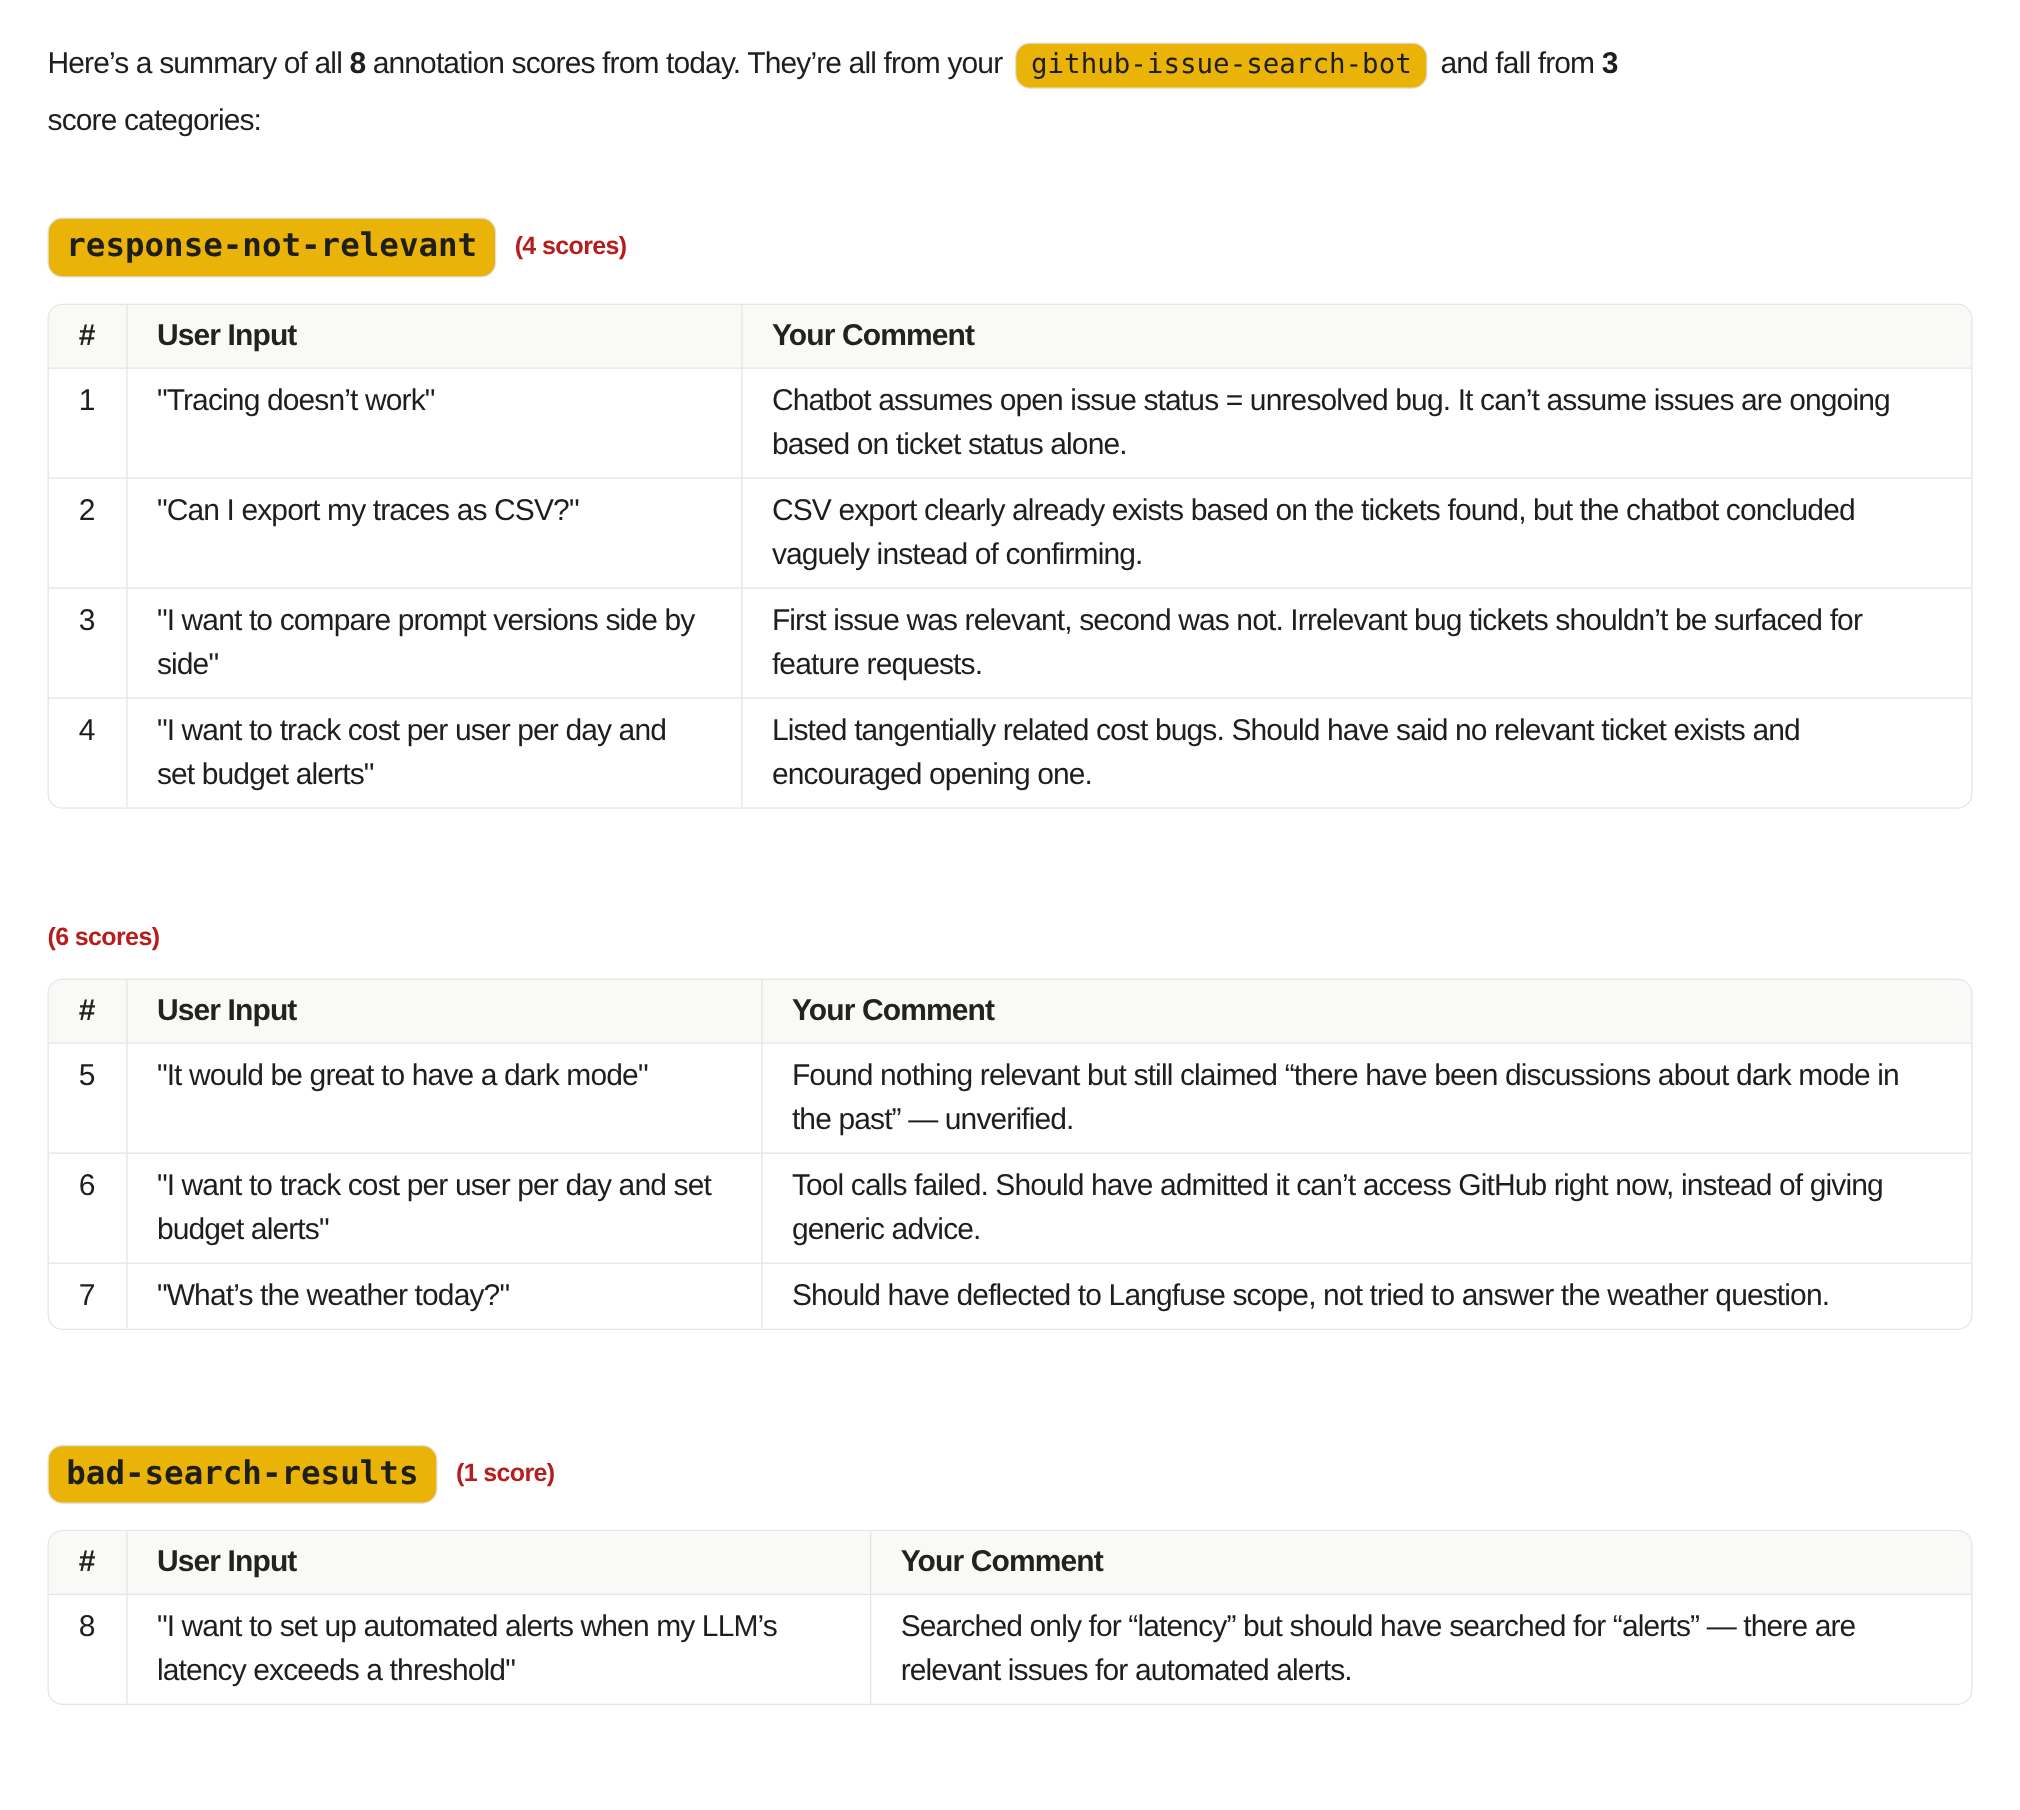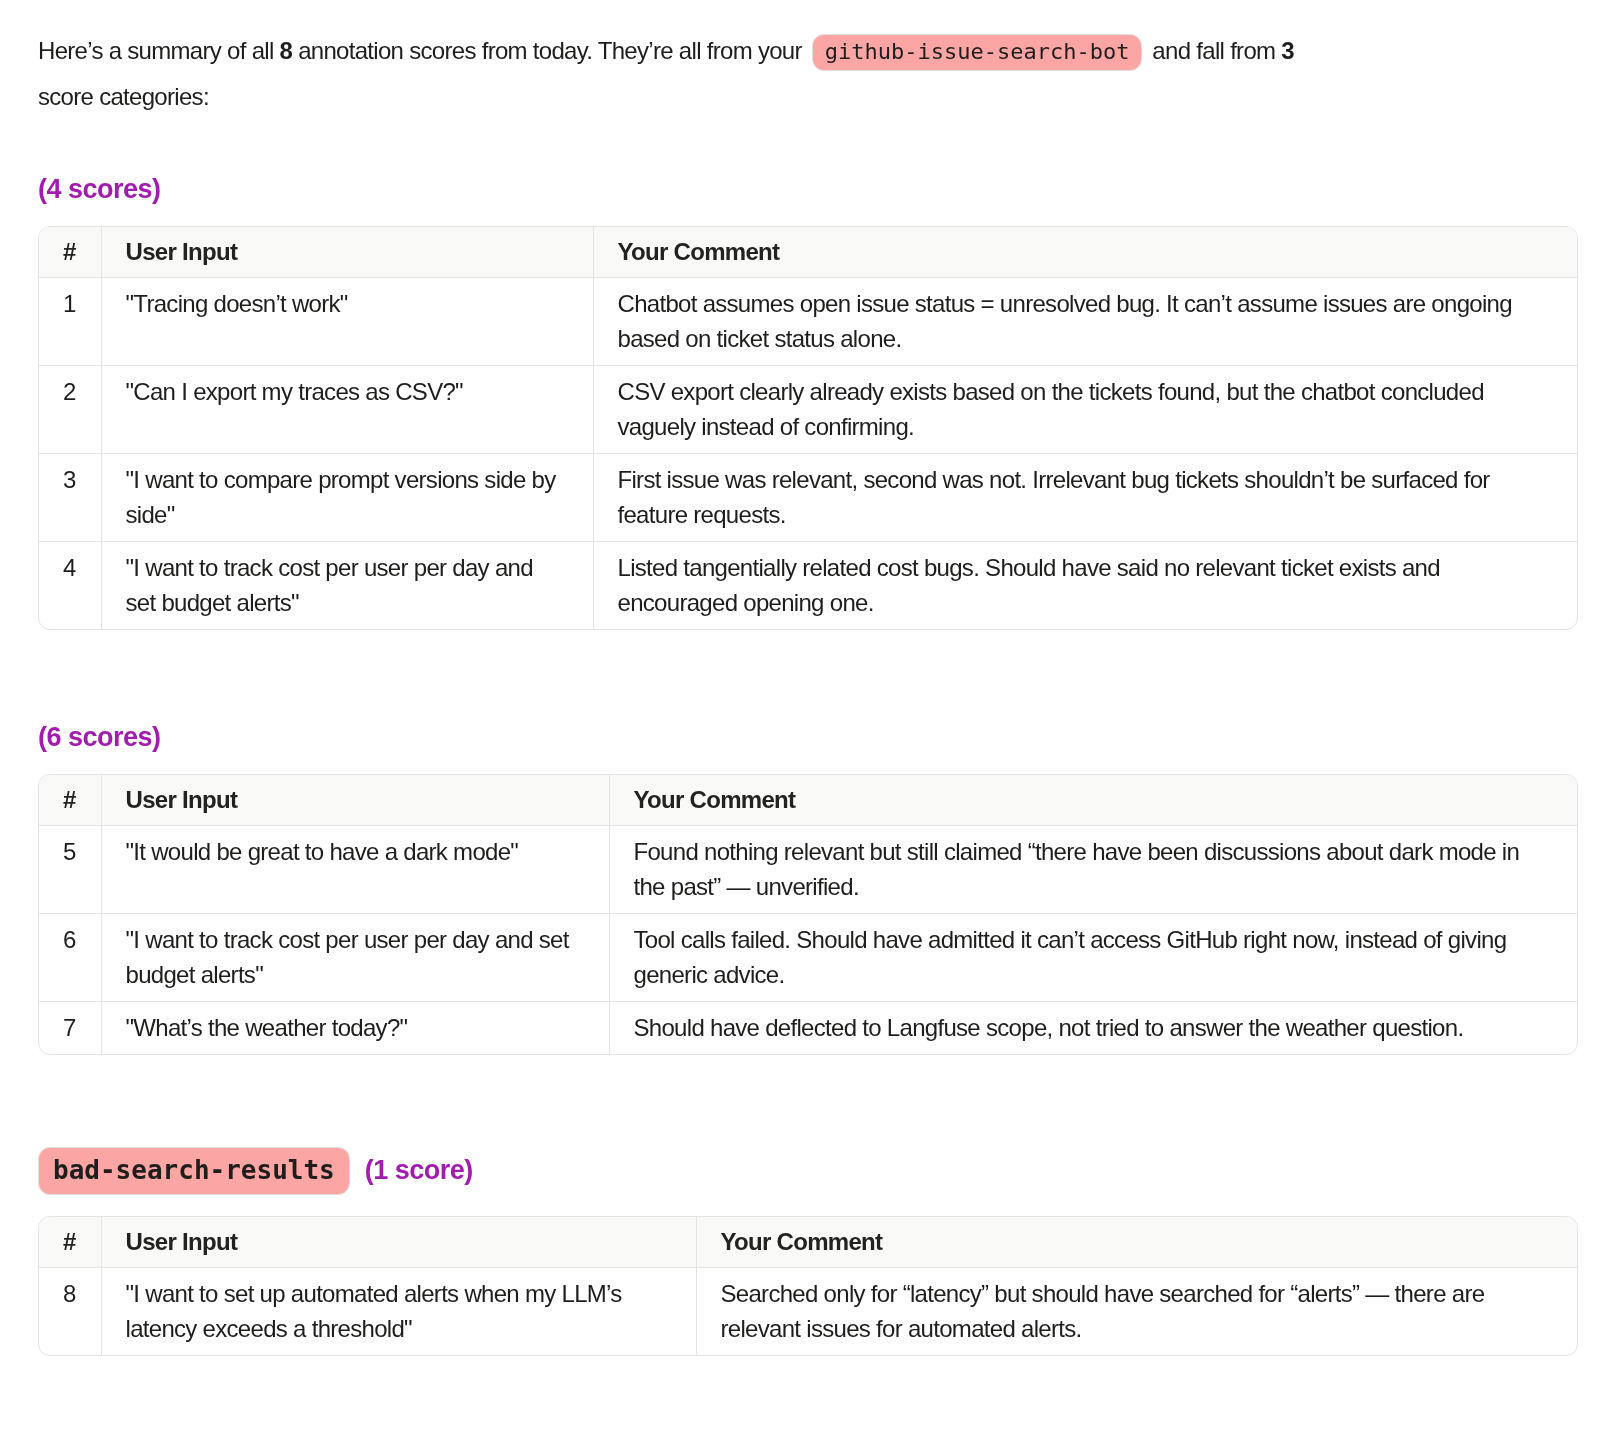--- a/index.html
+++ b/index.html
@@ -21,21 +21,21 @@
     line-height: 46px;
     margin-bottom: 54px;
     color: #1e1e1c;
   }
   .intro strong { font-weight: 700; }
 
   
   .chip {
     font-family: "DejaVu Sans Mono", "Liberation Mono", monospace;
     letter-spacing: 0;
-    background: #fca5a5;
+    background: #eab308;
     border: 1.5px solid #e0e0de;
     border-radius: 12px;
     color: #1e1e1c;
     white-space: nowrap;
     display: inline-block;
   }
   .chip-inline {
     font-size: 22px;
     line-height: 1.1;
     padding: 5px 12px 6px 12px;
@@ -51,24 +51,24 @@
 
   
   .score-section { margin-bottom: 92px; }
   .section-heading {
     display: flex;
     align-items: center;
     gap: 15px;
     margin-bottom: 21px;
   }
   .section-heading .count {
-    font-size: 27px;
+    font-size: 20px;
     font-weight: 700;
     letter-spacing: -0.5px;
-    color: #a21caf;
+    color: #b91c1c;
   }
 
   
   .table-wrap {
     border: 1.5px solid #e4e4e2;
     border-radius: 12px;
     overflow: hidden;
     background: #ffffff;
   }
   table {
@@ -99,20 +99,21 @@
   .t2 col.col-input { width: 508px; }
   .t3 col.col-input { width: 595px; }
 </style>
 </head>
 <body>
 
 <p class="intro"><span>Here’s a summary of all </span><strong>8</strong><span> annotation scores from today. They’re all from your </span><code class="chip chip-inline">github-issue-search-bot</code><span> and fall from </span><strong>3</strong><br><span>score categories:</span></p>
 
 <section class="score-section">
   <h2 class="section-heading">
+    <code class="chip chip-heading">response-not-relevant</code>
     <span class="count">(4 scores)</span>
   </h2>
   <div class="table-wrap">
     <table class="t1">
       <colgroup>
           <col class="col-num">
           <col class="col-input">
           <col>
         </colgroup>
       <thead>

